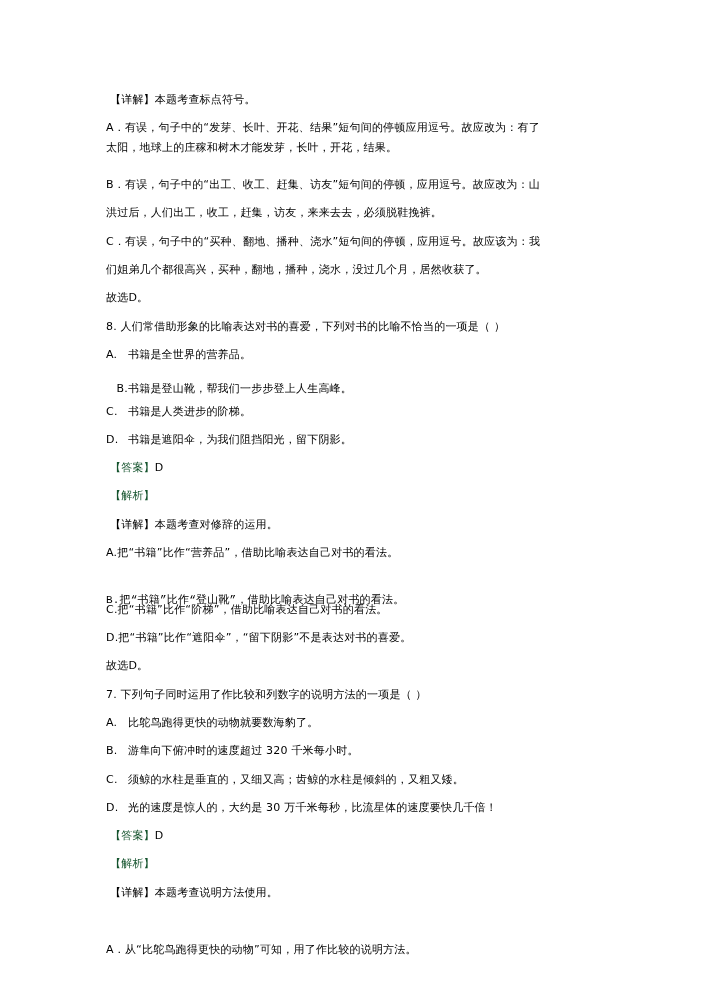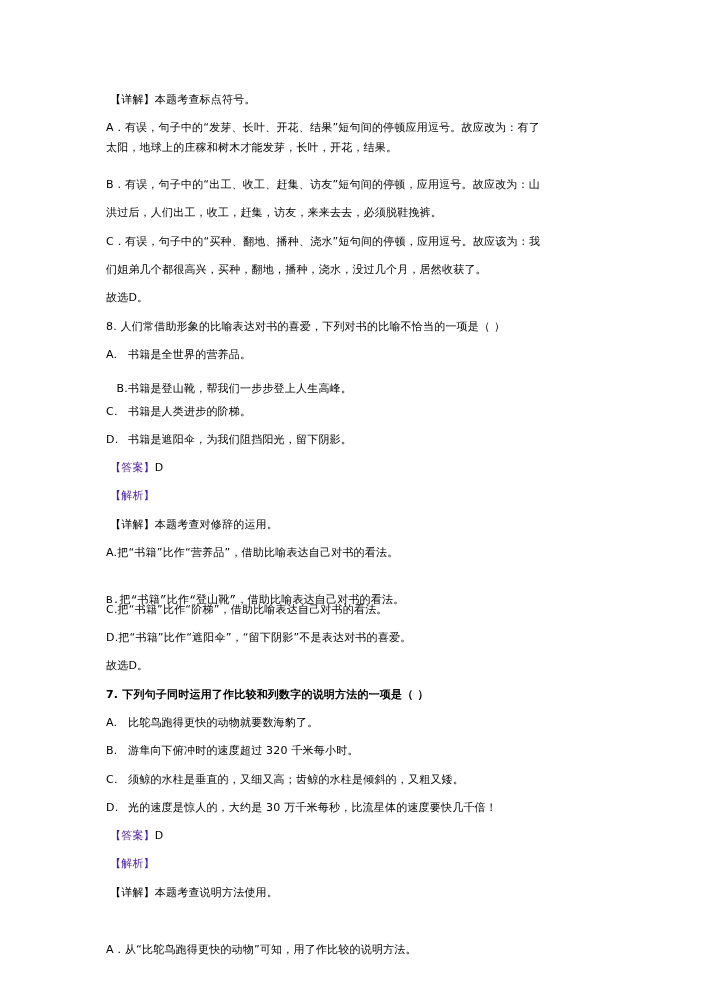--- a/index.html
+++ b/index.html
@@ -23,21 +23,21 @@
     }
     .line {
       position: absolute;
       left: 0;
       white-space: nowrap;
       font-size: 11px;
       line-height: 16px;
       letter-spacing: 0.2px;
     }
     .indent-tag { left: 4px; }
-    .blue { color: #4c1d95; }
+    .blue { color: #14532d; }
     .opt-label {
       display: inline-block;
       width: 22px;
     }
   </style>
 </head>
 <body>
 
 <div class="page">
 
@@ -71,21 +71,21 @@
   <div class="line indent-tag blue" style="top:402px;">【解析】</div>
   <div class="line indent-tag" style="top:431px;">
     <span>【详解】</span><span>本题考查对修辞的运用。</span>
   </div>
   <div class="line" style="top:459px;text-align:center;">A.把“书籍”比作“营养品”，借助比喻表达自己对书的看法。</div>
   <div class="line" style="top:506px;font-family:Liberation Mono, monospace;">B.把“书籍”比作“登山靴”，借助比喻表达自己对书的看法。</div>
   <div class="line" style="top:516px;">C.把“书籍”比作“阶梯”，借助比喻表达自己对书的看法。</div>
   <div class="line" style="top:544px;">D.把“书籍”比作“遮阳伞”，“留下阴影”不是表达对书的喜爱。</div>
   <div class="line" style="top:572px;">故选D。</div>
 
-  <div class="line" style="top:601px;font-weight:bold;">7.  下列句子同时运用了作比较和列数字的说明方法的一项是（    ）</div>
+  <div class="line" style="top:601px;">7.  下列句子同时运用了作比较和列数字的说明方法的一项是（    ）</div>
   <div class="line" style="top:629px;">
     <span class="opt-label">A.</span><span>比鸵鸟跑得更快的动物就要数海豹了。</span>
   </div>
   <div class="line" style="top:657px;">
     <span class="opt-label">B.</span><span>游隼向下俯冲时的速度超过 320 千米每小时。</span>
   </div>
   <div class="line" style="top:686px;">
     <span class="opt-label">C.</span><span>须鲸的水柱是垂直的，又细又高；齿鲸的水柱是倾斜的，又粗又矮。</span>
   </div>
   <div class="line" style="top:714px;">

